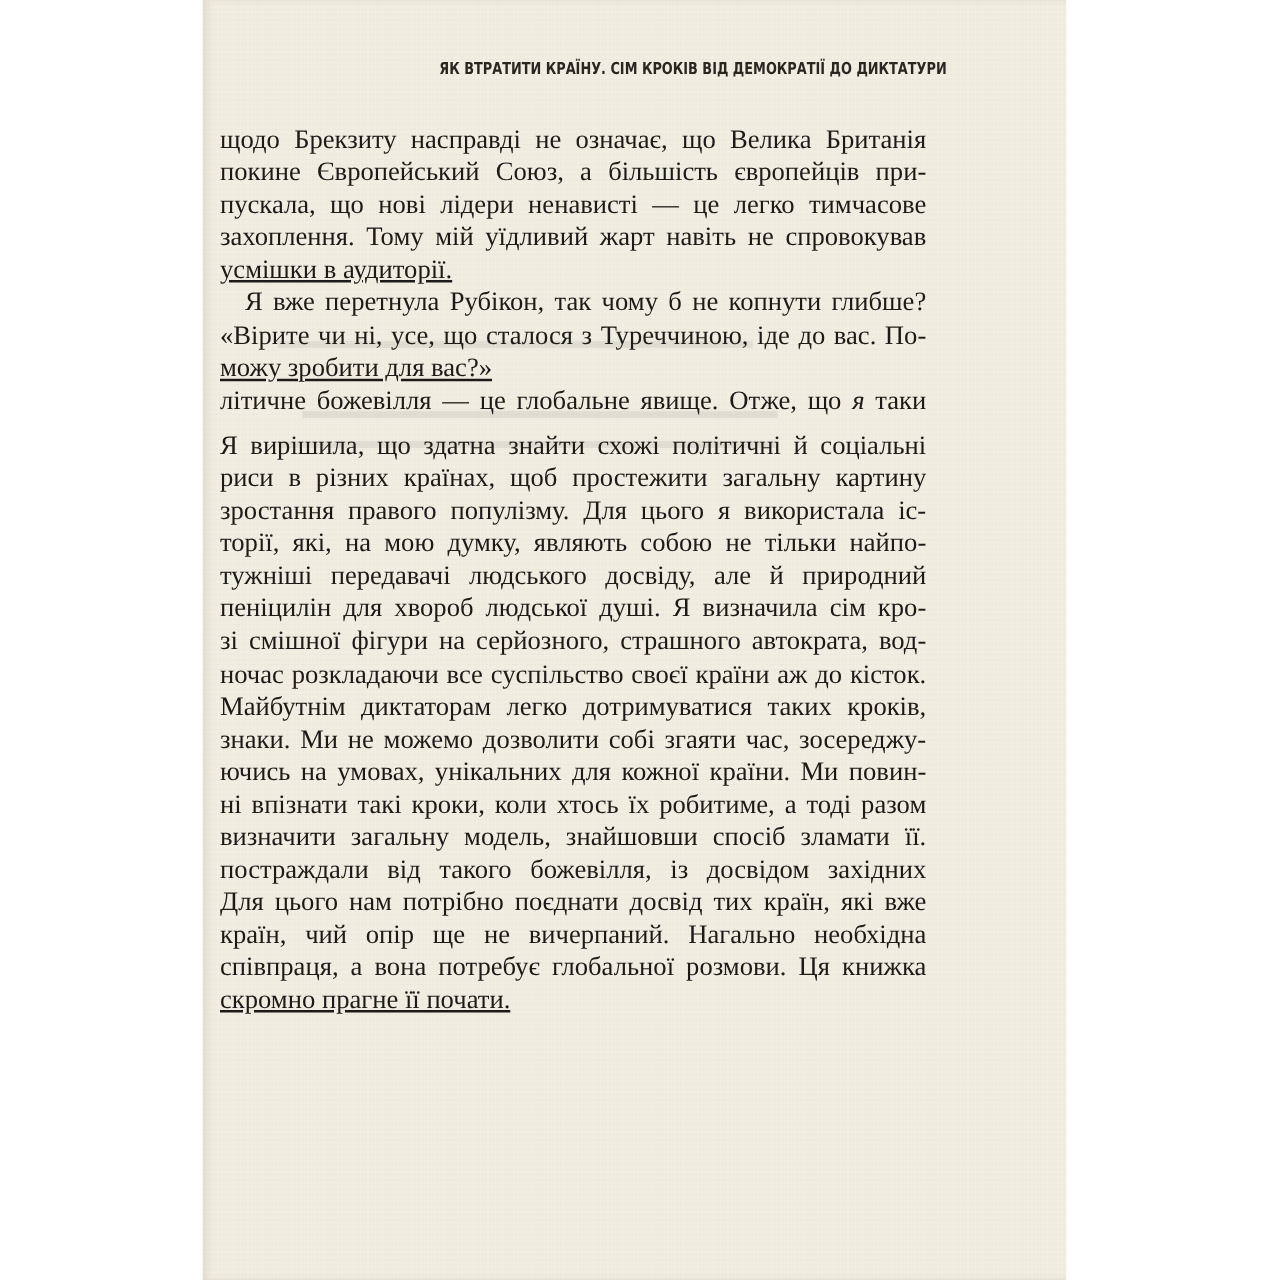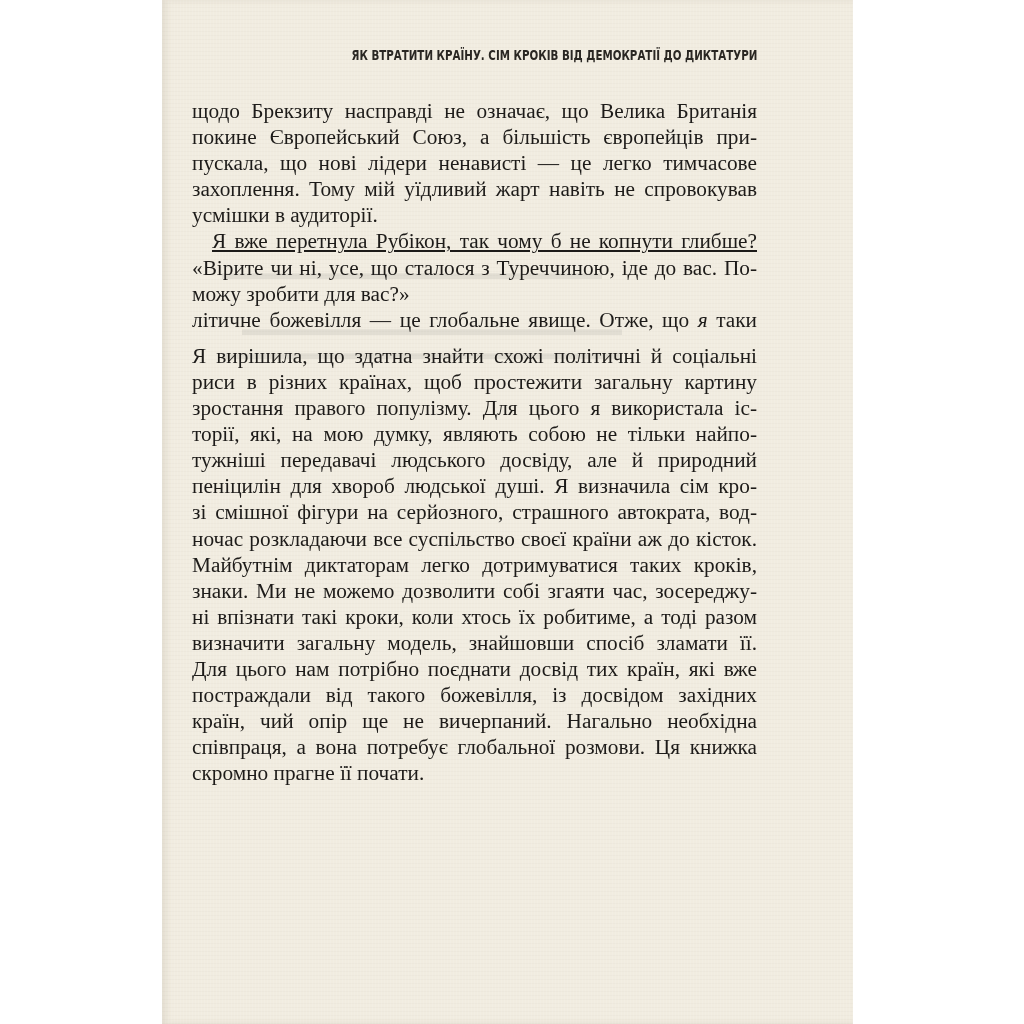--- a/index.html
+++ b/index.html
@@ -16,27 +16,27 @@
     position: absolute; top: 48px; right: 96px;
     font-family: "DejaVu Sans", sans-serif; font-weight: bold;
     font-size: 13.2px; letter-spacing: 0px; color: #2a2723;
     transform: scaleX(0.78); transform-origin: right center; white-space: nowrap;
   }
   .ghost {
     position: absolute; font-family: "Liberation Serif", serif; color: rgba(90,90,90,0.10);
     font-size: 19px; white-space: nowrap;
   }
   .text {
-    position: absolute; left: 30px; top: 98px; width: 565px;
+    position: absolute; left: 14px; top: 98px; width: 565px;
     font-family: "Liberation Serif", serif; font-size: 21.3px; line-height: 26.1px;
     color: #1d1b19;
   }
   .line { display: block; white-space: nowrap; text-align: justify; text-align-last: justify; height: 26.1px; }
-  .line.last { text-align-last: left; }
-  .indent { padding-left: 20px; text-decoration: underline; }
+  .line.last { text-align-last: left; text-decoration: underline; }
+  .indent { padding-left: 20px; }
   .gap { height: 10px; }
   .italic { font-style: italic; }
 </style>
 </head>
 <body>
 
 <div class="page">
   <div class="ghost" style="left:60px; top:262px;">▬▬▬▬▬▬▬▬▬▬▬▬▬▬▬▬▬▬▬▬</div>
   <div class="ghost" style="left:80px; top:318px;">▬▬▬▬▬▬▬▬▬▬▬▬▬▬▬▬▬▬▬▬</div>
   <div class="ghost" style="left:60px; top:342px;">▬▬▬▬▬▬▬▬▬▬▬▬▬▬▬▬▬▬▬▬▬</div>
@@ -60,21 +60,22 @@
     <span class="line">Я вирішила, що здатна знайти схожі політичні й соціальні</span>
     <span class="line">риси в різних країнах, щоб простежити загальну картину</span>
     <span class="line">зростання правого популізму. Для цього я використала іс-</span>
     <span class="line">торії, які, на мою думку, являють собою не тільки найпо-</span>
     <span class="line">тужніші передавачі людського досвіду, але й природний</span>
     <span class="line">пеніцилін для хвороб людської душі. Я визначила сім кро-</span>
     <span class="line">зі смішної фігури на серйозного, страшного автократа, вод-</span>
     <span class="line">ночас розкладаючи все суспільство своєї країни аж до кісток.</span>
     <span class="line">Майбутнім диктаторам легко дотримуватися таких кроків,</span>
     <span class="line">знаки. Ми не можемо дозволити собі згаяти час, зосереджу-</span>
+    <span class="line">ючись на умовах, унікальних для кожної країни. Ми повин-</span>
     <span class="line">ні впізнати такі кроки, коли хтось їх робитиме, а тоді разом</span>
     <span class="line">визначити загальну модель, знайшовши спосіб зламати її.</span>
+    <span class="line">постраждали від такого божевілля, із досвідом західних</span>
     <span class="line">Для цього нам потрібно поєднати досвід тих країн, які вже</span>
-    <span class="line">постраждали від такого божевілля, із досвідом західних</span>
     <span class="line">країн, чий опір ще не вичерпаний. Нагально необхідна</span>
     <span class="line">співпраця, а вона потребує глобальної розмови. Ця книжка</span>
     <span class="line last">скромно прагне її почати.</span>
   </div>
 </div>
 
 </body></html>

